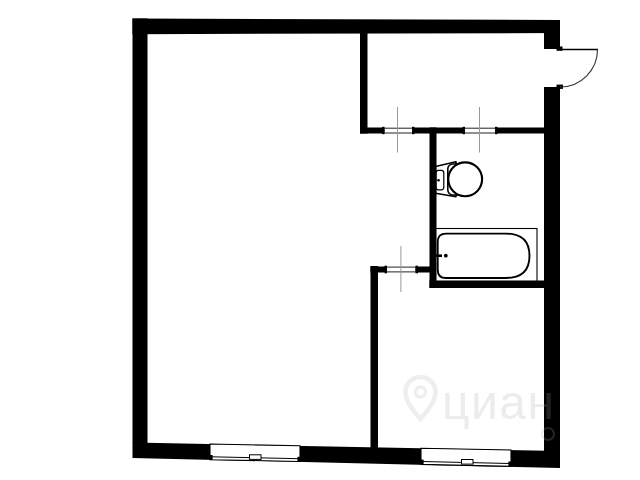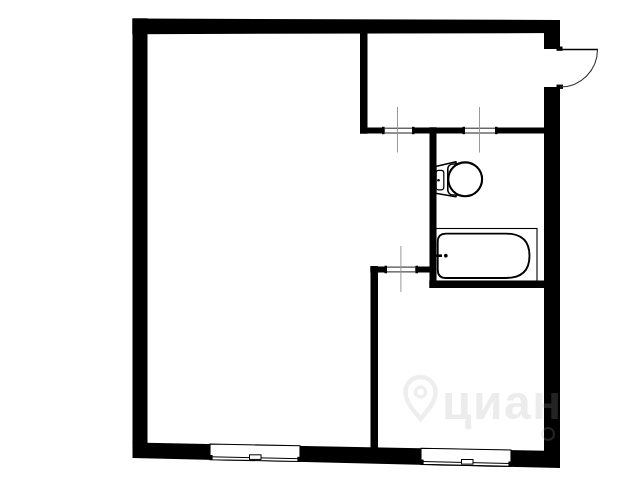--- a/index.html
+++ b/index.html
@@ -1,17 +1,17 @@
 <!DOCTYPE html>
 <html><head>
 <meta charset="utf-8">
 <style>
   html,body{margin:0;padding:0;background:#fff;}
   .page{position:relative;width:640px;height:480px;background:#fff;overflow:hidden;
-        font-family:"Liberation Sans", sans-serif;font-weight:bold;}
+        font-family:"Liberation Sans", sans-serif;}
 </style>
 </head>
 <body>
 <div class="page">
 <svg width="640" height="480" viewBox="0 0 640 480" xmlns="http://www.w3.org/2000/svg" style="filter:blur(0.45px)">
 
   <rect x="0" y="0" width="640" height="480" fill="#ffffff"></rect>
 
   <rect x="147.5" y="34" width="223" height="408" fill="none" stroke="none"></rect>
 

